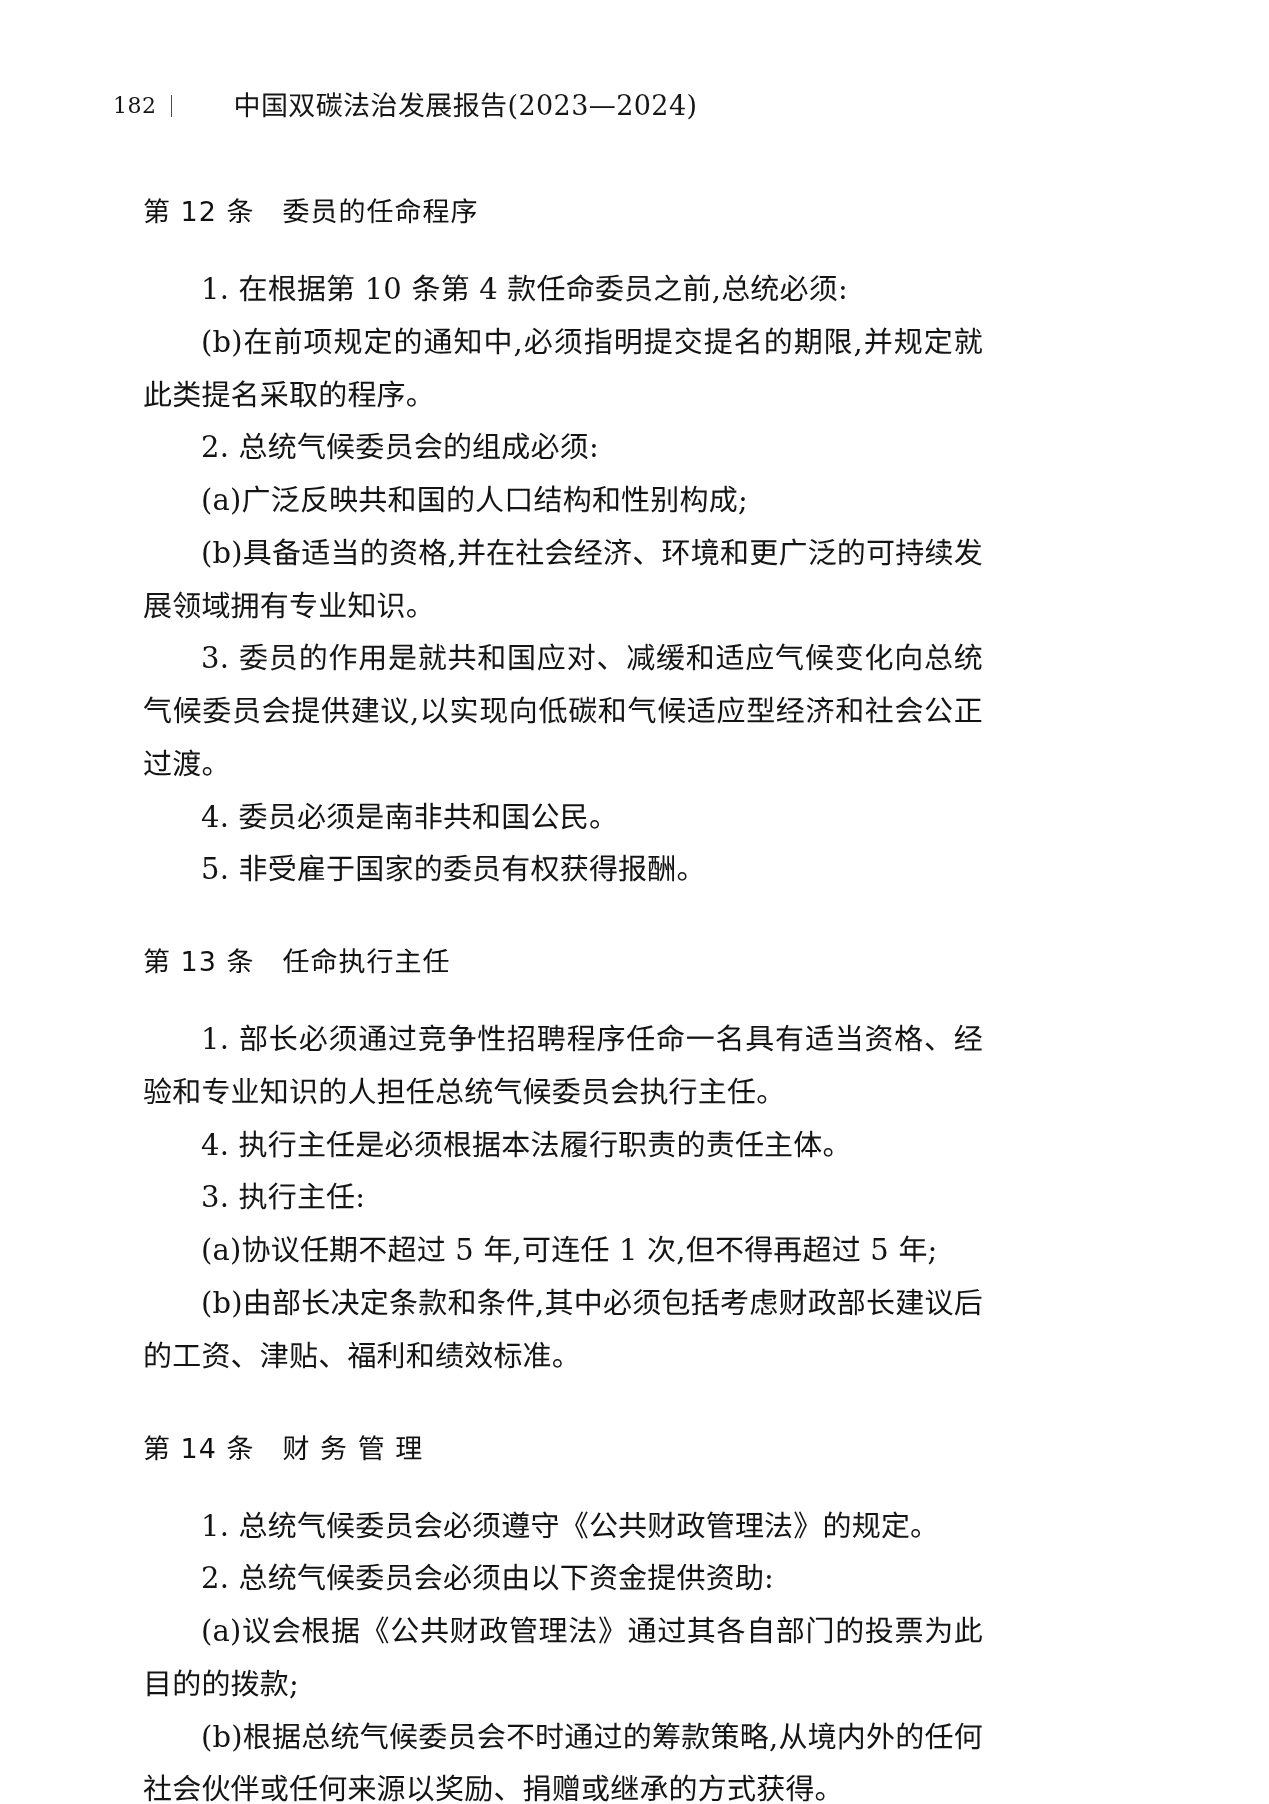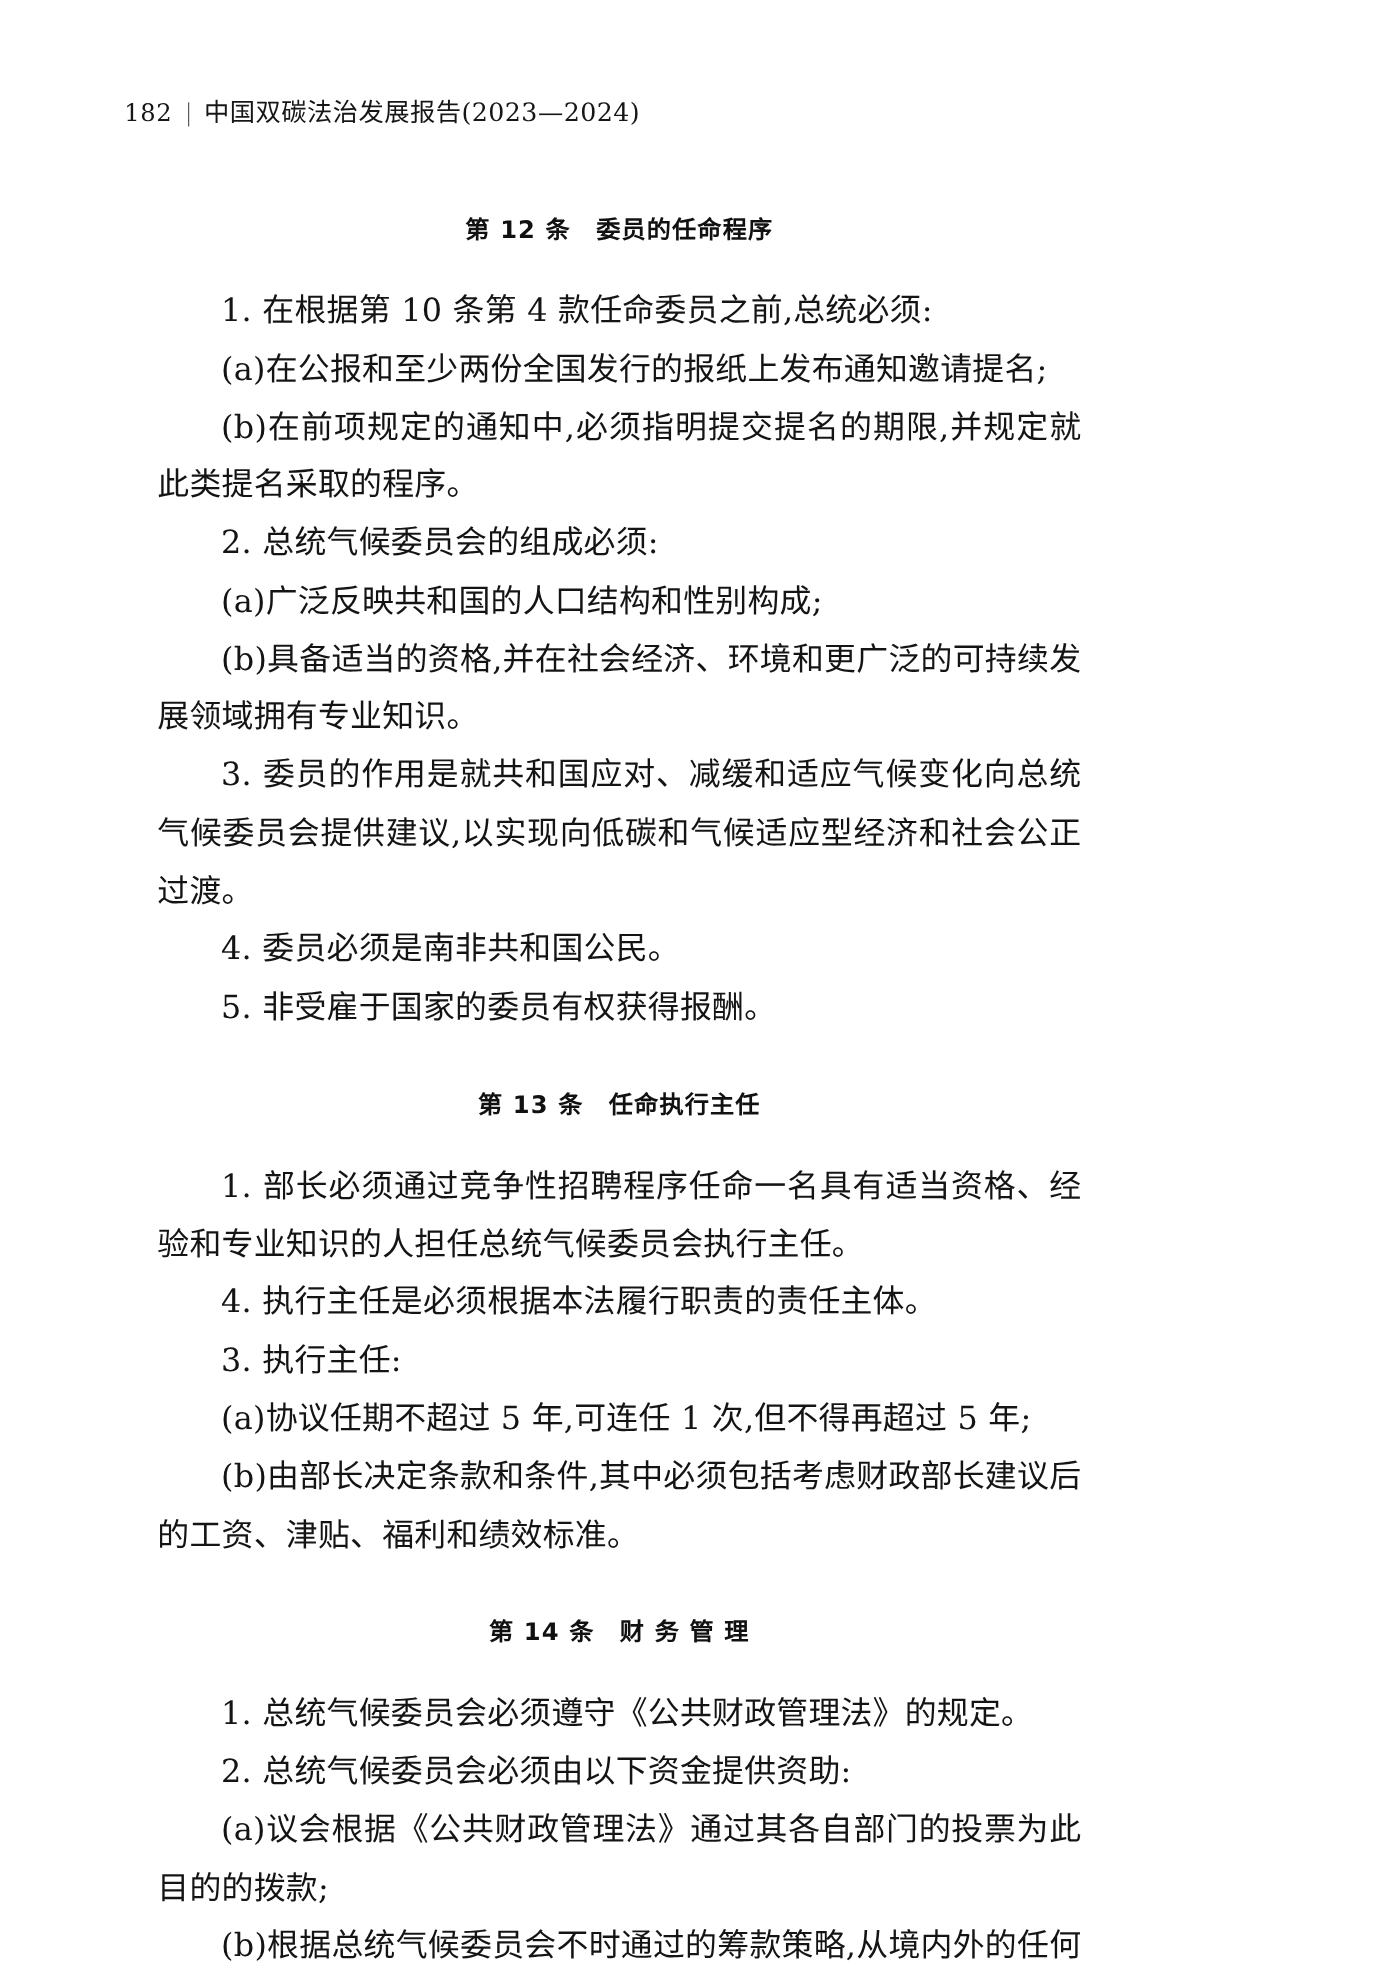--- a/index.html
+++ b/index.html
@@ -40,37 +40,38 @@
     padding-right: 14px;
   }
   .runhead .rule {
     display: inline-block;
     width: 1px;
     height: 22px;
     background: #4a4a4a;
     margin-right: 14px;
   }
   .runhead .title {
-    font-size: 23px;
+    font-size: 27px;
     letter-spacing: 0.4px;
     white-space: nowrap;
+    margin-left: 48px;
   }
 
   
   .content {
     position: absolute;
     top: 190px;
     left: 143px;
     width: 840px;
   }
   h2.art-head {
     font-family: "DejaVu Sans", "Liberation Sans", sans-serif;
-    font-weight: bold;
-    font-size: 22px;
-    text-align: center;
+    font-weight: normal;
+    font-size: 27px;
+    text-align: left;
     margin: 0;
     padding: 0;
     letter-spacing: 1px;
     color: #111;
   }
   .sp-before-head { height: 44px; }
   .sp-after-head { height: 34px; }
 
   p {
     margin: 0;
@@ -94,21 +95,20 @@
     <span class="folio">182</span>
     <span class="rule"></span>
     <span class="title">中国双碳法治发展报告(2023—2024)</span>
   </div>
 
   <div class="content">
 
     <h2 class="art-head">第 12 条　委员的任命程序</h2>
     <div class="sp-after-head"></div>
     <p class="ind">1. 在根据第 10 条第 4 款任命委员之前,总统必须:</p>
-    <p class="ind">(a)在公报和至少两份全国发行的报纸上发布通知邀请提名;</p>
     <p class="ind">(b)在前项规定的通知中,必须指明提交提名的期限,并规定就此类提名采取的程序。</p>
     <p class="ind">2. 总统气候委员会的组成必须:</p>
     <p class="ind">(a)广泛反映共和国的人口结构和性别构成;</p>
     <p class="ind">(b)具备适当的资格,并在社会经济、环境和更广泛的可持续发展领域拥有专业知识。</p>
     <p class="ind">3. 委员的作用是就共和国应对、减缓和适应气候变化向总统气候委员会提供建议,以实现向低碳和气候适应型经济和社会公正过渡。</p>
     <p class="ind">4. 委员必须是南非共和国公民。</p>
     <p class="ind">5. 非受雇于国家的委员有权获得报酬。</p>
 
     <div class="sp-before-head"></div>
     <h2 class="art-head">第 13 条　任命执行主任</h2>

